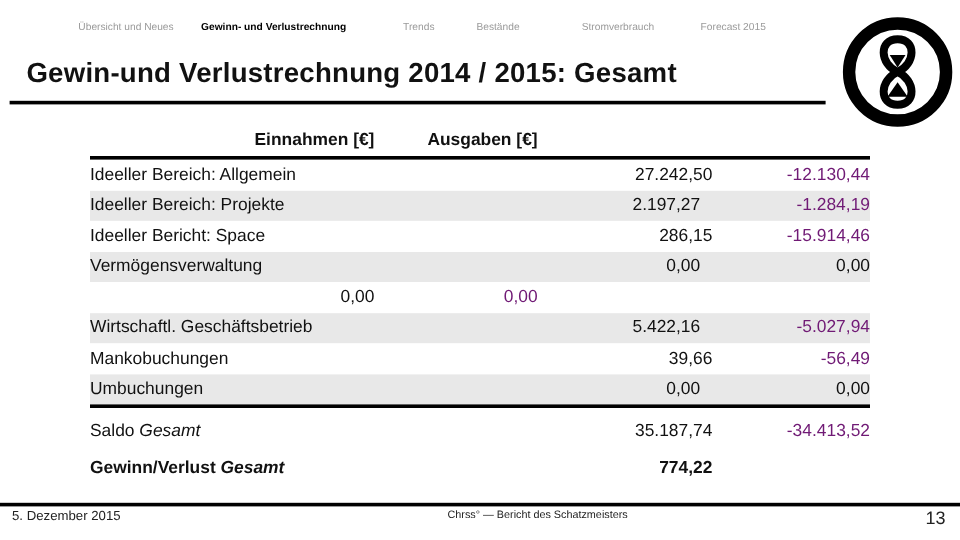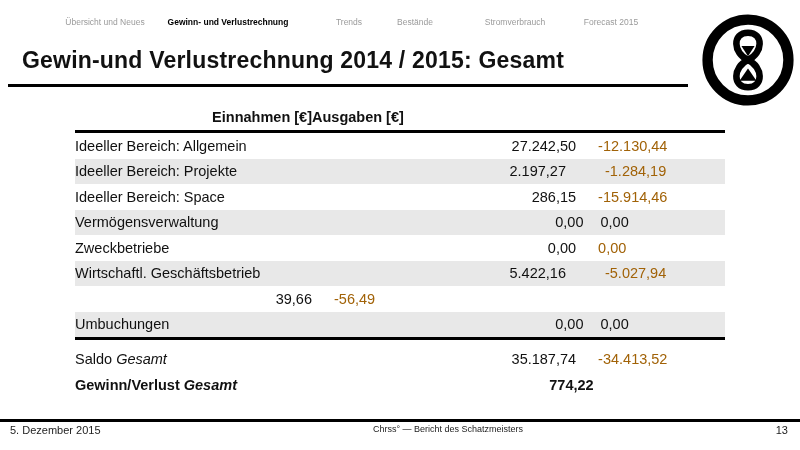--- a/index.html
+++ b/index.html
@@ -19,34 +19,34 @@
 
   
   .logo{position:absolute;left:701px;top:13px;width:94px;height:94px;}
 
   
   .pl-table{position:absolute;left:75px;top:103px;width:650px;font-size:14.5px;}
   .trow{display:flex;align-items:center;height:25.5px;}
   .thead{height:27px;font-weight:bold;}
   .c-label{width:300px;text-align:left;white-space:nowrap;}
   .c-in{width:237px;text-align:right;white-space:nowrap;}
-  .c-out{width:136px;white-space:nowrap;}
+  .c-out{width:136px;text-align:right;white-space:nowrap;}
   .rule{height:3px;background:#000;}
   .shaded{background:#e8e8e8;gap:17px;}
-  .neg{color:#a16207;margin-left:22px;}
+  .neg{color:#701a75;}
   .summary{margin-top:6px;}
   .sum{height:26px;}
   .sum em{}
-  .bold{font-weight:bold;}
+  .bold{font-weight:bold;align-items:flex-end;}
 
   
   .footer-rule{position:absolute;left:0;top:419px;width:800px;height:3px;background:#000;}
   .f-date{position:absolute;left:10px;top:424px;font-size:11px;color:#222;}
   .f-center{position:absolute;left:0;top:424px;width:100%;text-align:center;font-size:9px;color:#222;padding-left:48px;}
-  .f-page{position:absolute;right:12px;top:424px;font-size:11px;color:#222;}
+  .f-page{position:absolute;right:12px;top:424px;font-size:15px;color:#222;}
 </style>
 </head>
 <body>
 
 <div class="slide">
 
   <div class="nav-item n0">Übersicht und Neues</div>
   <div class="nav-item n1 active">Gewinn- und Verlustrechnung</div>
   <div class="nav-item n2">Trends</div>
   <div class="nav-item n3">Bestände</div>
@@ -75,40 +75,40 @@
       <div class="c-label">Ideeller Bereich: Allgemein</div>
       <div class="c-in">27.242,50</div>
       <div class="c-out neg">-12.130,44</div>
     </div>
     <div class="trow shaded">
       <div class="c-label">Ideeller Bereich: Projekte</div>
       <div class="c-in">2.197,27</div>
       <div class="c-out neg">-1.284,19</div>
     </div>
     <div class="trow">
-      <div class="c-label">Ideeller Bereich: Space</div>
+      <div class="c-label">Ideeller Bericht: Space</div>
       <div class="c-in">286,15</div>
       <div class="c-out neg">-15.914,46</div>
     </div>
     <div class="trow shaded">
       <div class="c-label">Vermögensverwaltung</div>
       <div class="c-in">0,00</div>
       <div class="c-out">0,00</div>
     </div>
     <div class="trow">
-      <div class="c-label">Zweckbetriebe</div>
       <div class="c-in">0,00</div>
       <div class="c-out neg">0,00</div>
     </div>
     <div class="trow shaded">
       <div class="c-label">Wirtschaftl. Geschäftsbetrieb</div>
       <div class="c-in">5.422,16</div>
       <div class="c-out neg">-5.027,94</div>
     </div>
     <div class="trow">
+      <div class="c-label">Mankobuchungen</div>
       <div class="c-in">39,66</div>
       <div class="c-out neg">-56,49</div>
     </div>
     <div class="trow shaded">
       <div class="c-label">Umbuchungen</div>
       <div class="c-in">0,00</div>
       <div class="c-out">0,00</div>
     </div>
 
     <div class="rule"></div>

